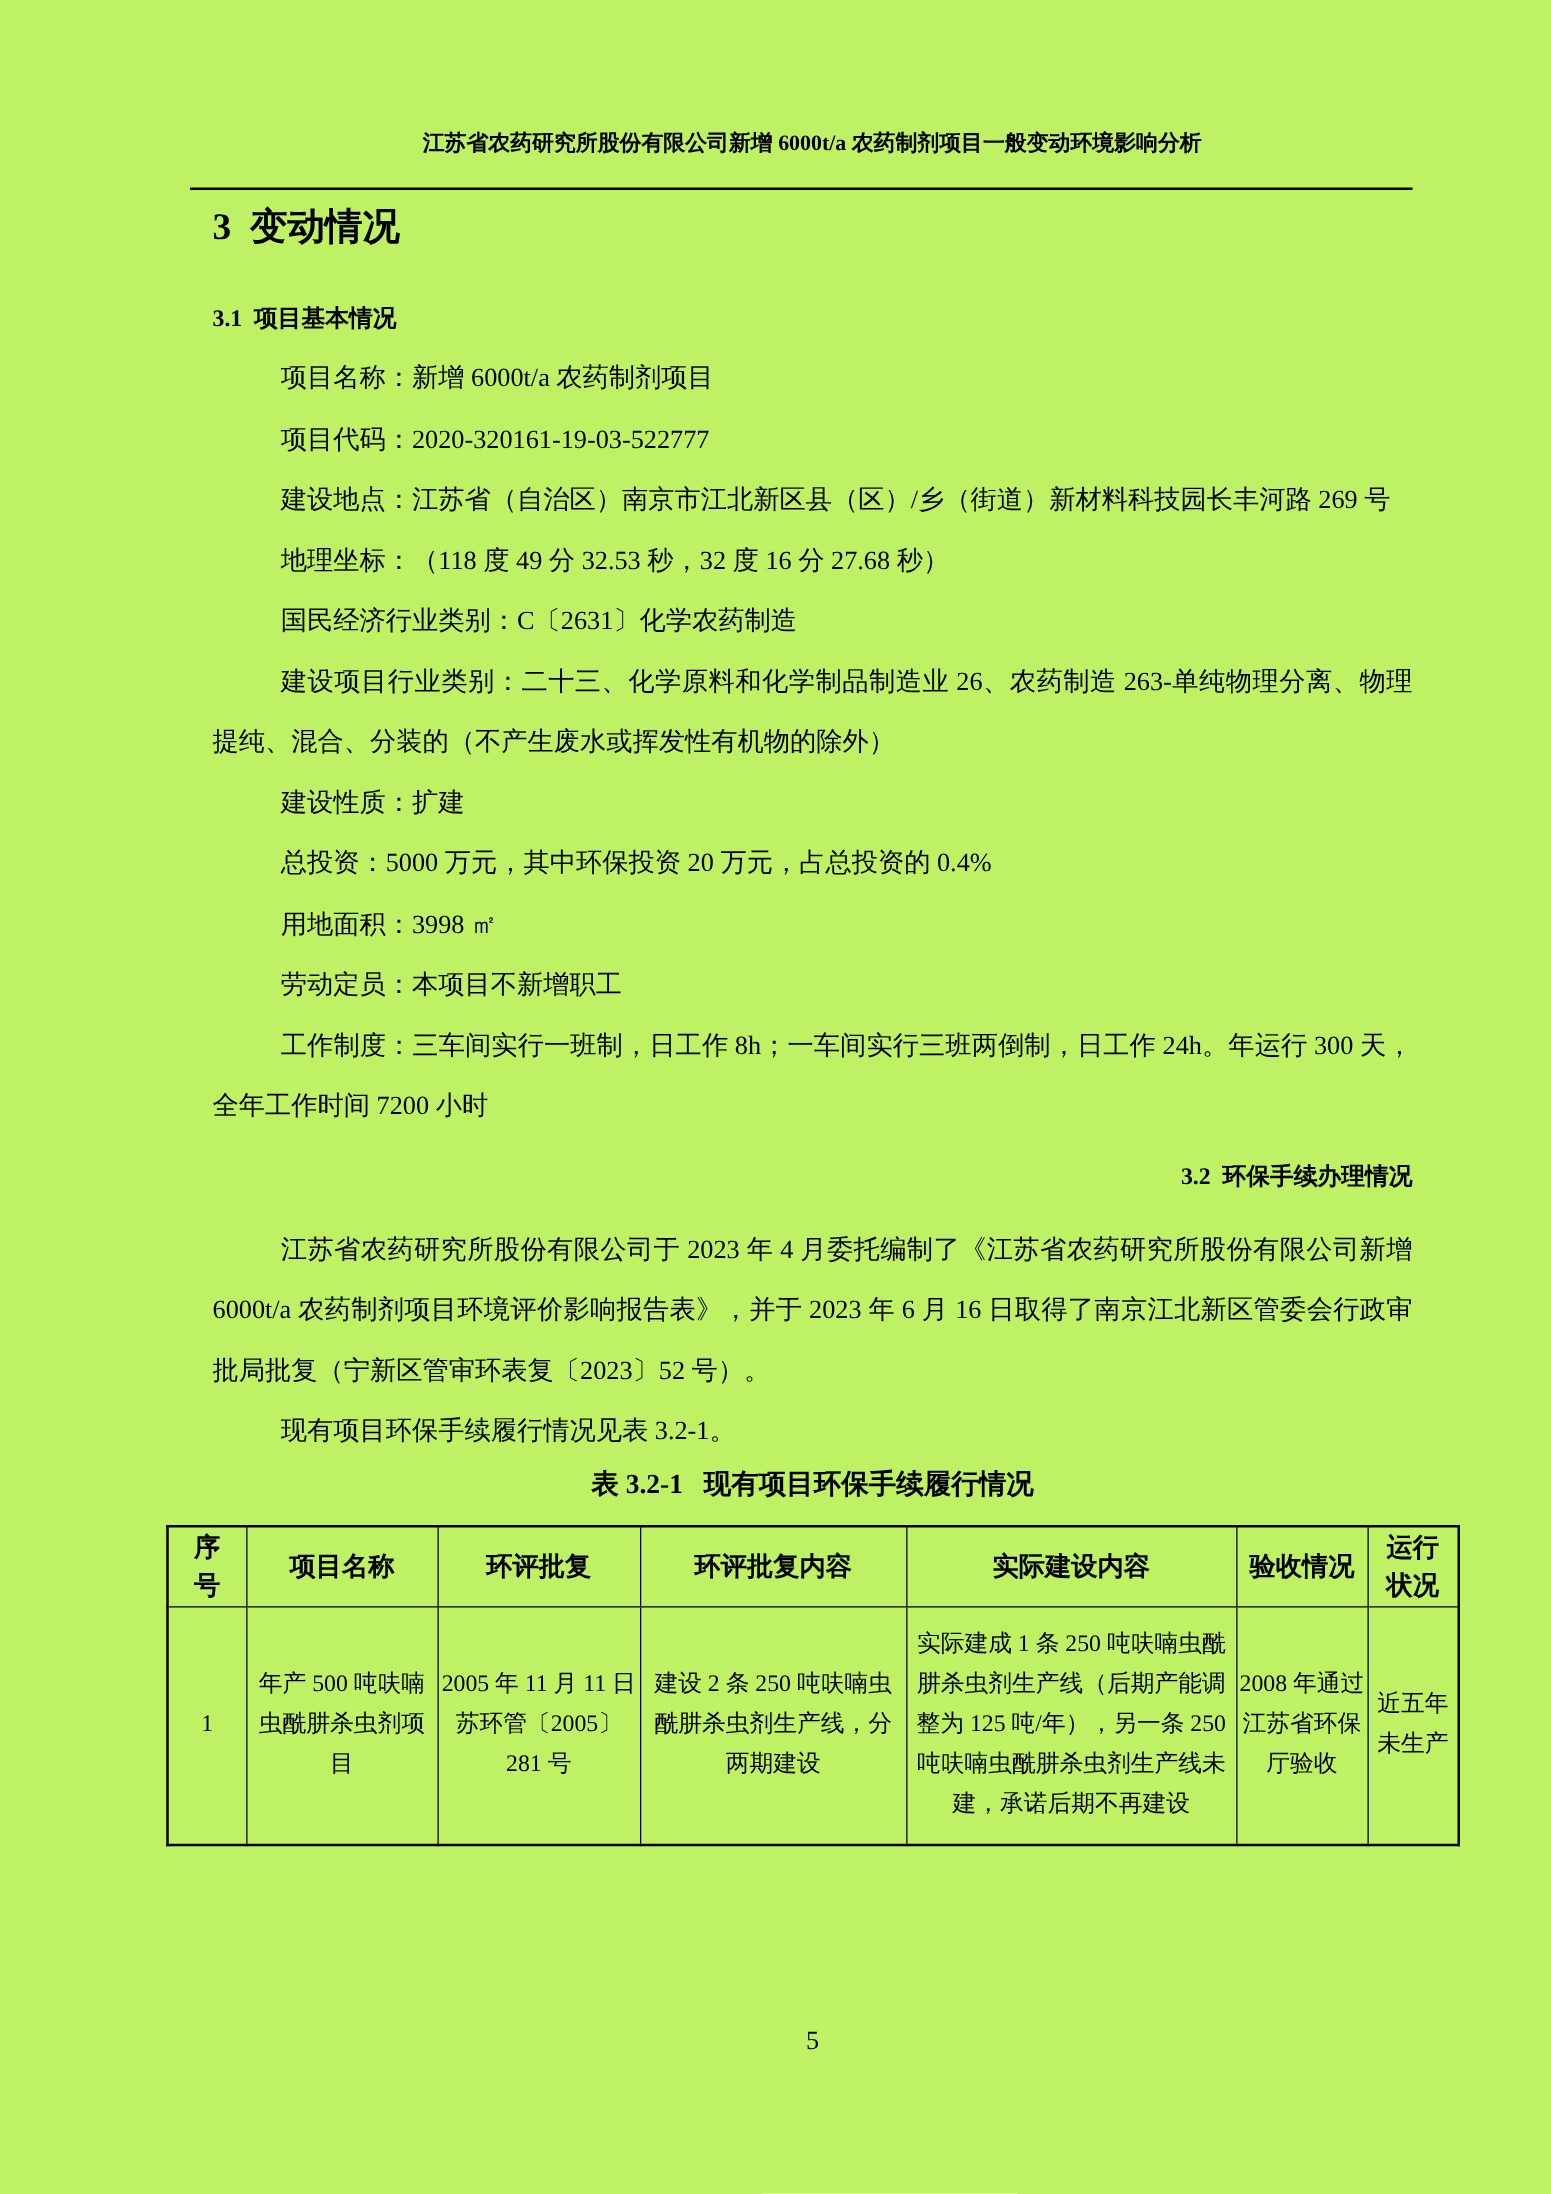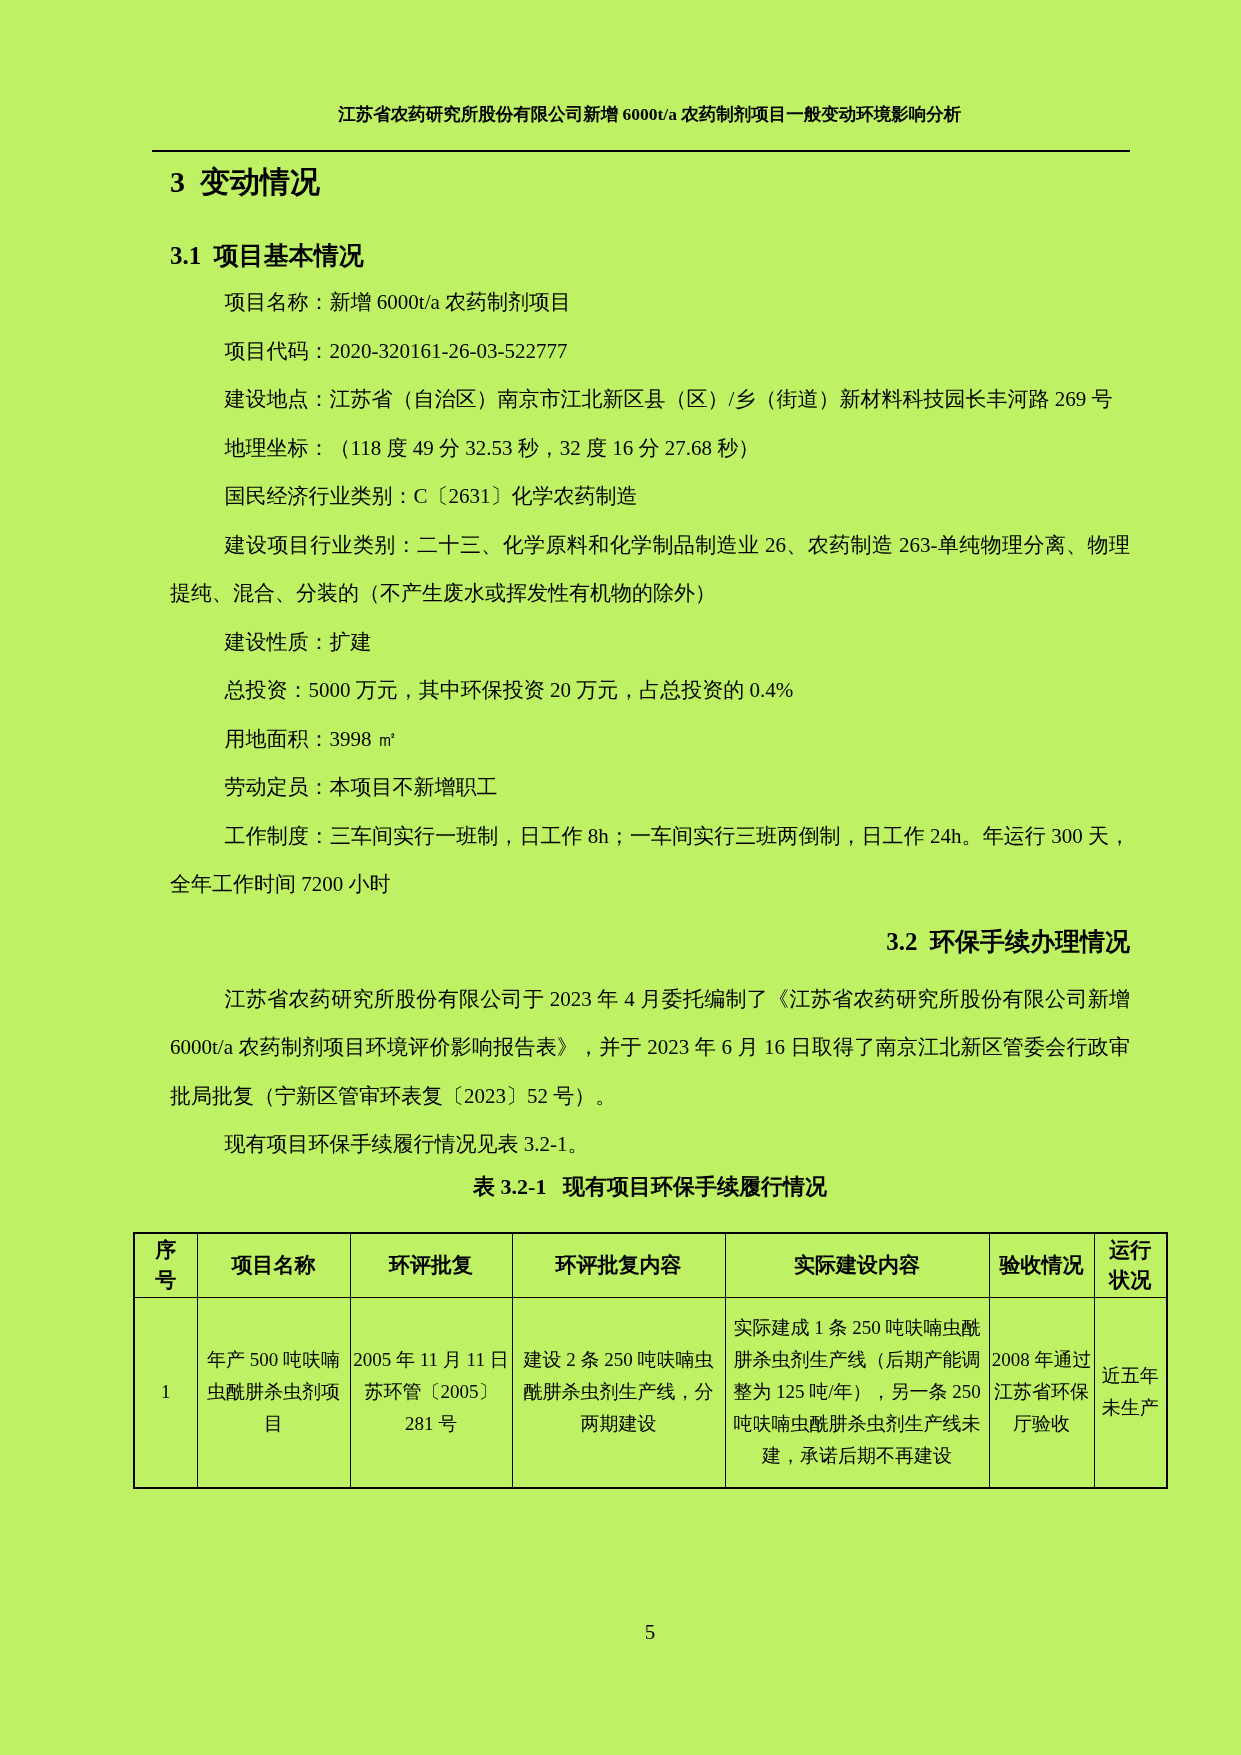--- a/index.html
+++ b/index.html
@@ -27,21 +27,21 @@
     top:140px; left:170px; width:960px;
   }
   .doc-h1 {
     margin:22px 0 0 0;
     font-size:30px; line-height:40px;
     font-weight:700;
     white-space:pre-wrap;
   }
   .doc-h2 {
     margin:36px 0 0 0;
-    font-size:25px; line-height:36px;
+    font-size:19px; line-height:36px;
     font-weight:700;
     white-space:pre-wrap;
   }
   .doc-h2.second { margin-top:15px;text-align:right; }
   .paras { margin-top:4px; }
   .paras.second { margin-top:15px; }
   .paras p {
     margin:0;
     font-size:21px;
     line-height:48.5px;
@@ -50,21 +50,21 @@
     white-space:normal;
   }
   .table-title {
     margin-top:5px;
     font-size:22px; line-height:26px;
     font-weight:700;
     text-align:center;
     white-space:pre-wrap;
   }
   table.ep-table {
-    margin-top:32px;
+    margin-top:20px;
     margin-left:-37px;
     width:1033px;
     table-layout:fixed;
     border-collapse:collapse;
     border:2px solid #000;
     font-size:19px;
   }
   .ep-table th, .ep-table td {
     border:1px solid #000;
     text-align:center;
@@ -99,21 +99,21 @@
   </div>
 
   <div class="content">
 
     <h1 class="doc-h1">3  变动情况</h1>
 
     <h2 class="doc-h2">3.1  项目基本情况</h2>
 
     <div class="paras">
       <p>项目名称：新增 6000t/a 农药制剂项目</p>
-      <p>项目代码：2020-320161-26-03-522777</p>
+      <p>项目代码：2020-320161-19-03-522777</p>
       <p>建设地点：江苏省（自治区）南京市江北新区县（区）/乡（街道）新材料科技园长丰河路 269 号</p>
       <p>地理坐标：（118 度 49 分 32.53 秒，32 度 16 分 27.68 秒）</p>
       <p>国民经济行业类别：C〔2631〕化学农药制造</p>
       <p>建设项目行业类别：二十三、化学原料和化学制品制造业 26、农药制造 263-单纯物理分离、物理提纯、混合、分装的（不产生废水或挥发性有机物的除外）</p>
       <p>建设性质：扩建</p>
       <p>总投资：5000 万元，其中环保投资 20 万元，占总投资的 0.4%</p>
       <p>用地面积：3998 ㎡</p>
       <p>劳动定员：本项目不新增职工</p>
       <p>工作制度：三车间实行一班制，日工作 8h；一车间实行三班两倒制，日工作 24h。年运行 300 天，全年工作时间 7200 小时</p>
     </div>

